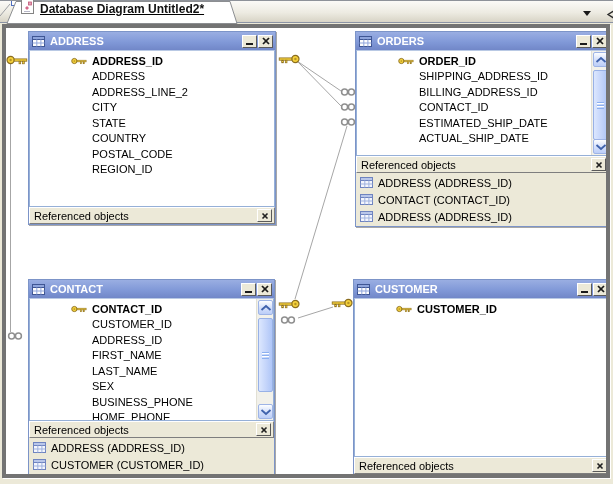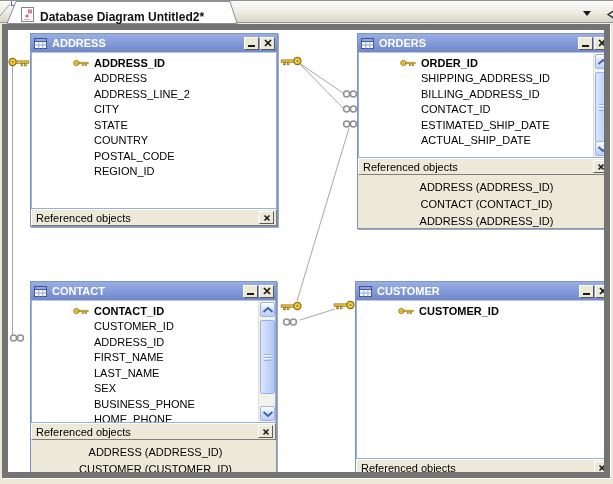--- a/index.html
+++ b/index.html
@@ -3,34 +3,34 @@
 <meta charset="utf-8">
 <style>
   html,body{margin:0;padding:0;}
   body{width:613px;height:484px;position:relative;overflow:hidden;
        font-family:"Liberation Sans",sans-serif;background:#ECE9D8;}
   
   .tabstrip{position:absolute;left:0;top:0;width:613px;height:23px;
     background:linear-gradient(180deg,#FBFAF7 0%,#EDEBE2 55%,#D8D4C6 100%);
     border-top:1px solid #8E9299;border-bottom:1px solid #8B93A5;box-sizing:border-box;}
   .tab-shape{position:absolute;left:6px;top:0;}
-  .tab-content{position:absolute;left:6px;top:8px;width:232px;height:15px;display:flex;align-items:center;}
+  .tab-content{position:absolute;left:6px;top:0;width:232px;height:15px;display:flex;align-items:center;text-decoration:underline;}
   .tab-content .ticon{margin-left:14px;}
   .tab-content .tlabel{margin-left:5px;font-size:12px;font-weight:bold;color:#111;white-space:nowrap;}
   .clip-icon{position:absolute;left:11px;top:0;width:18px;height:9px;overflow:hidden;}
   .clip-icon svg{position:absolute;top:-7px;left:0;}
   .diag{position:absolute;left:0;top:2px;}
   .dd-arrow{position:absolute;right:22px;top:10px;width:0;height:0;
     border-left:4px solid transparent;border-right:4px solid transparent;border-top:5px solid #1A1A1A;}
   .scroll-left-clip{position:absolute;right:0;top:6px;width:7px;height:13px;overflow:hidden;}
   
   .frame{position:absolute;left:0;top:24px;width:613px;height:460px;background:#ECE9D8;
     padding:0 3px 6px 2px;box-sizing:border-box;}
   .canvas{position:relative;width:608px;height:454px;background:#FFF;
-    border:6px solid #737373;box-sizing:border-box;box-shadow:1px 1px 0 #FFFFFF;overflow:hidden;}
+    border:4px solid #737373;box-sizing:border-box;box-shadow:1px 1px 0 #FFFFFF;overflow:hidden;}
   .wires{position:absolute;left:0;top:0;pointer-events:none;}
   
   .win{position:absolute;display:flex;flex-direction:column;background:#ECE9D8;
     border:1px solid #7C94C8;box-sizing:border-box;box-shadow:1px 1px 0 #A8A8A8;z-index:2;}
   .titlebar{height:18px;flex:0 0 18px;display:flex;align-items:center;padding:0 2px 0 3px;
     background:linear-gradient(180deg,#9AAEE2 0%,#8199D8 55%,#7187C8 100%);}
   .titlebar .wtitle{margin-left:5px;font-size:11px;font-weight:bold;color:#FFF;flex:1;white-space:nowrap;}
   .wbtn{width:15px;height:13px;margin-left:1px;background:#ECE9D8;display:flex;align-items:center;justify-content:center;
     border:1px solid;border-color:#FFFFFF #5A5A5A #5A5A5A #FFFFFF;box-sizing:border-box;}
   .listwrap{flex:1;position:relative;background:#FFF;border:1px solid #96B0D7;border-top:1px solid #B9C9E4;
@@ -54,21 +54,21 @@
     background:repeating-linear-gradient(180deg,#8CB0F0 0 1px,#FFFFFF 1px 2px,transparent 2px 3px);}
   
   .refbar{flex:0 0 17px;height:17px;display:flex;align-items:center;padding:0 2px 0 4px;
     background:#ECE9D8;border:1px solid;border-color:#FFFFFF #7E7E7E #7E7E7E #FFFFFF;box-sizing:border-box;
     font-size:11px;color:#000;gap:16px;}
   .refbar .rlabel{flex:1;white-space:nowrap;}
   .xbtn{width:15px;height:13px;background:#ECE9D8;display:flex;align-items:center;justify-content:center;
     border:1px solid;border-color:#FFFFFF #5A5A5A #5A5A5A #FFFFFF;box-sizing:border-box;}
   .reflist{background:#ECE9D8;padding:1px 0 1px 0;}
   .refitem{height:17px;display:flex;align-items:center;gap:5px;padding-left:4px;
-    font-size:11px;color:#000;white-space:nowrap;flex-direction:column;}
+    font-size:11px;color:#000;white-space:nowrap;}
   
   .cglyph{position:absolute;z-index:3;display:flex;}
 </style>
 </head>
 <body>
 
 <svg width="0" height="0" style="position:absolute">
   <defs>
     <g id="g-key">
       <circle cx="4.6" cy="5" r="3.6" fill="#F5D13B" stroke="#8A6D1F" stroke-width="1.2"></circle>

